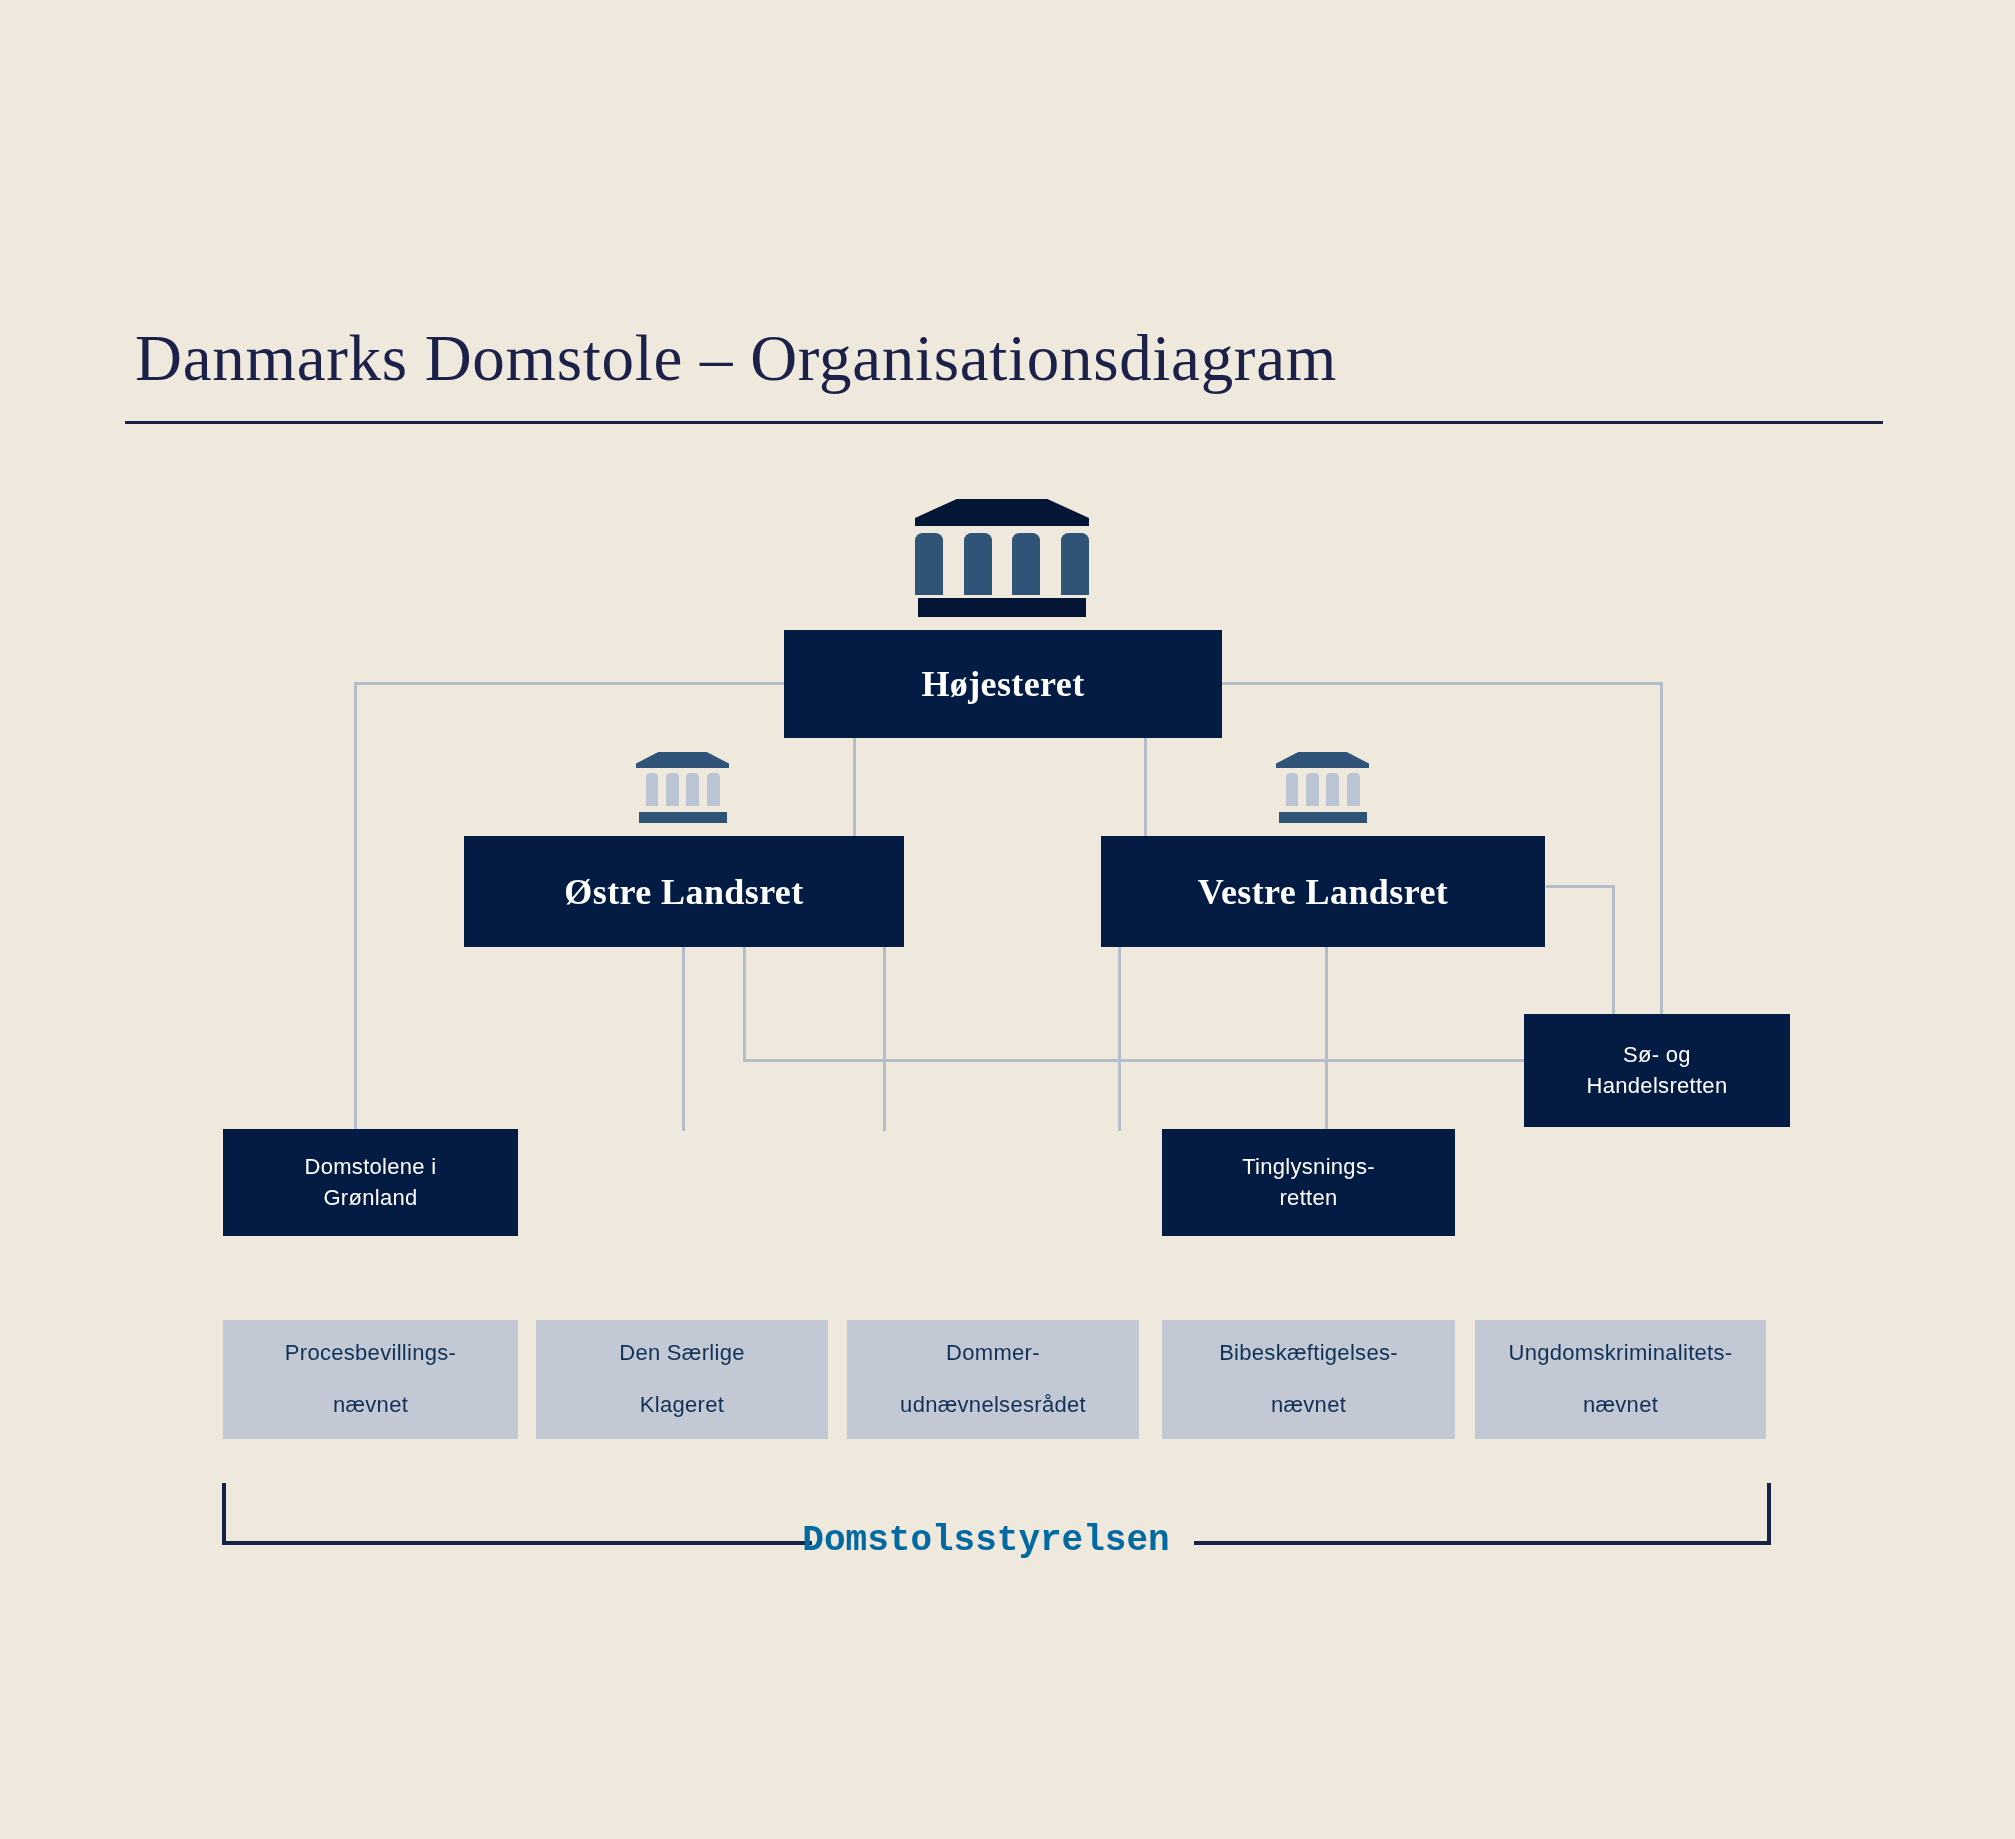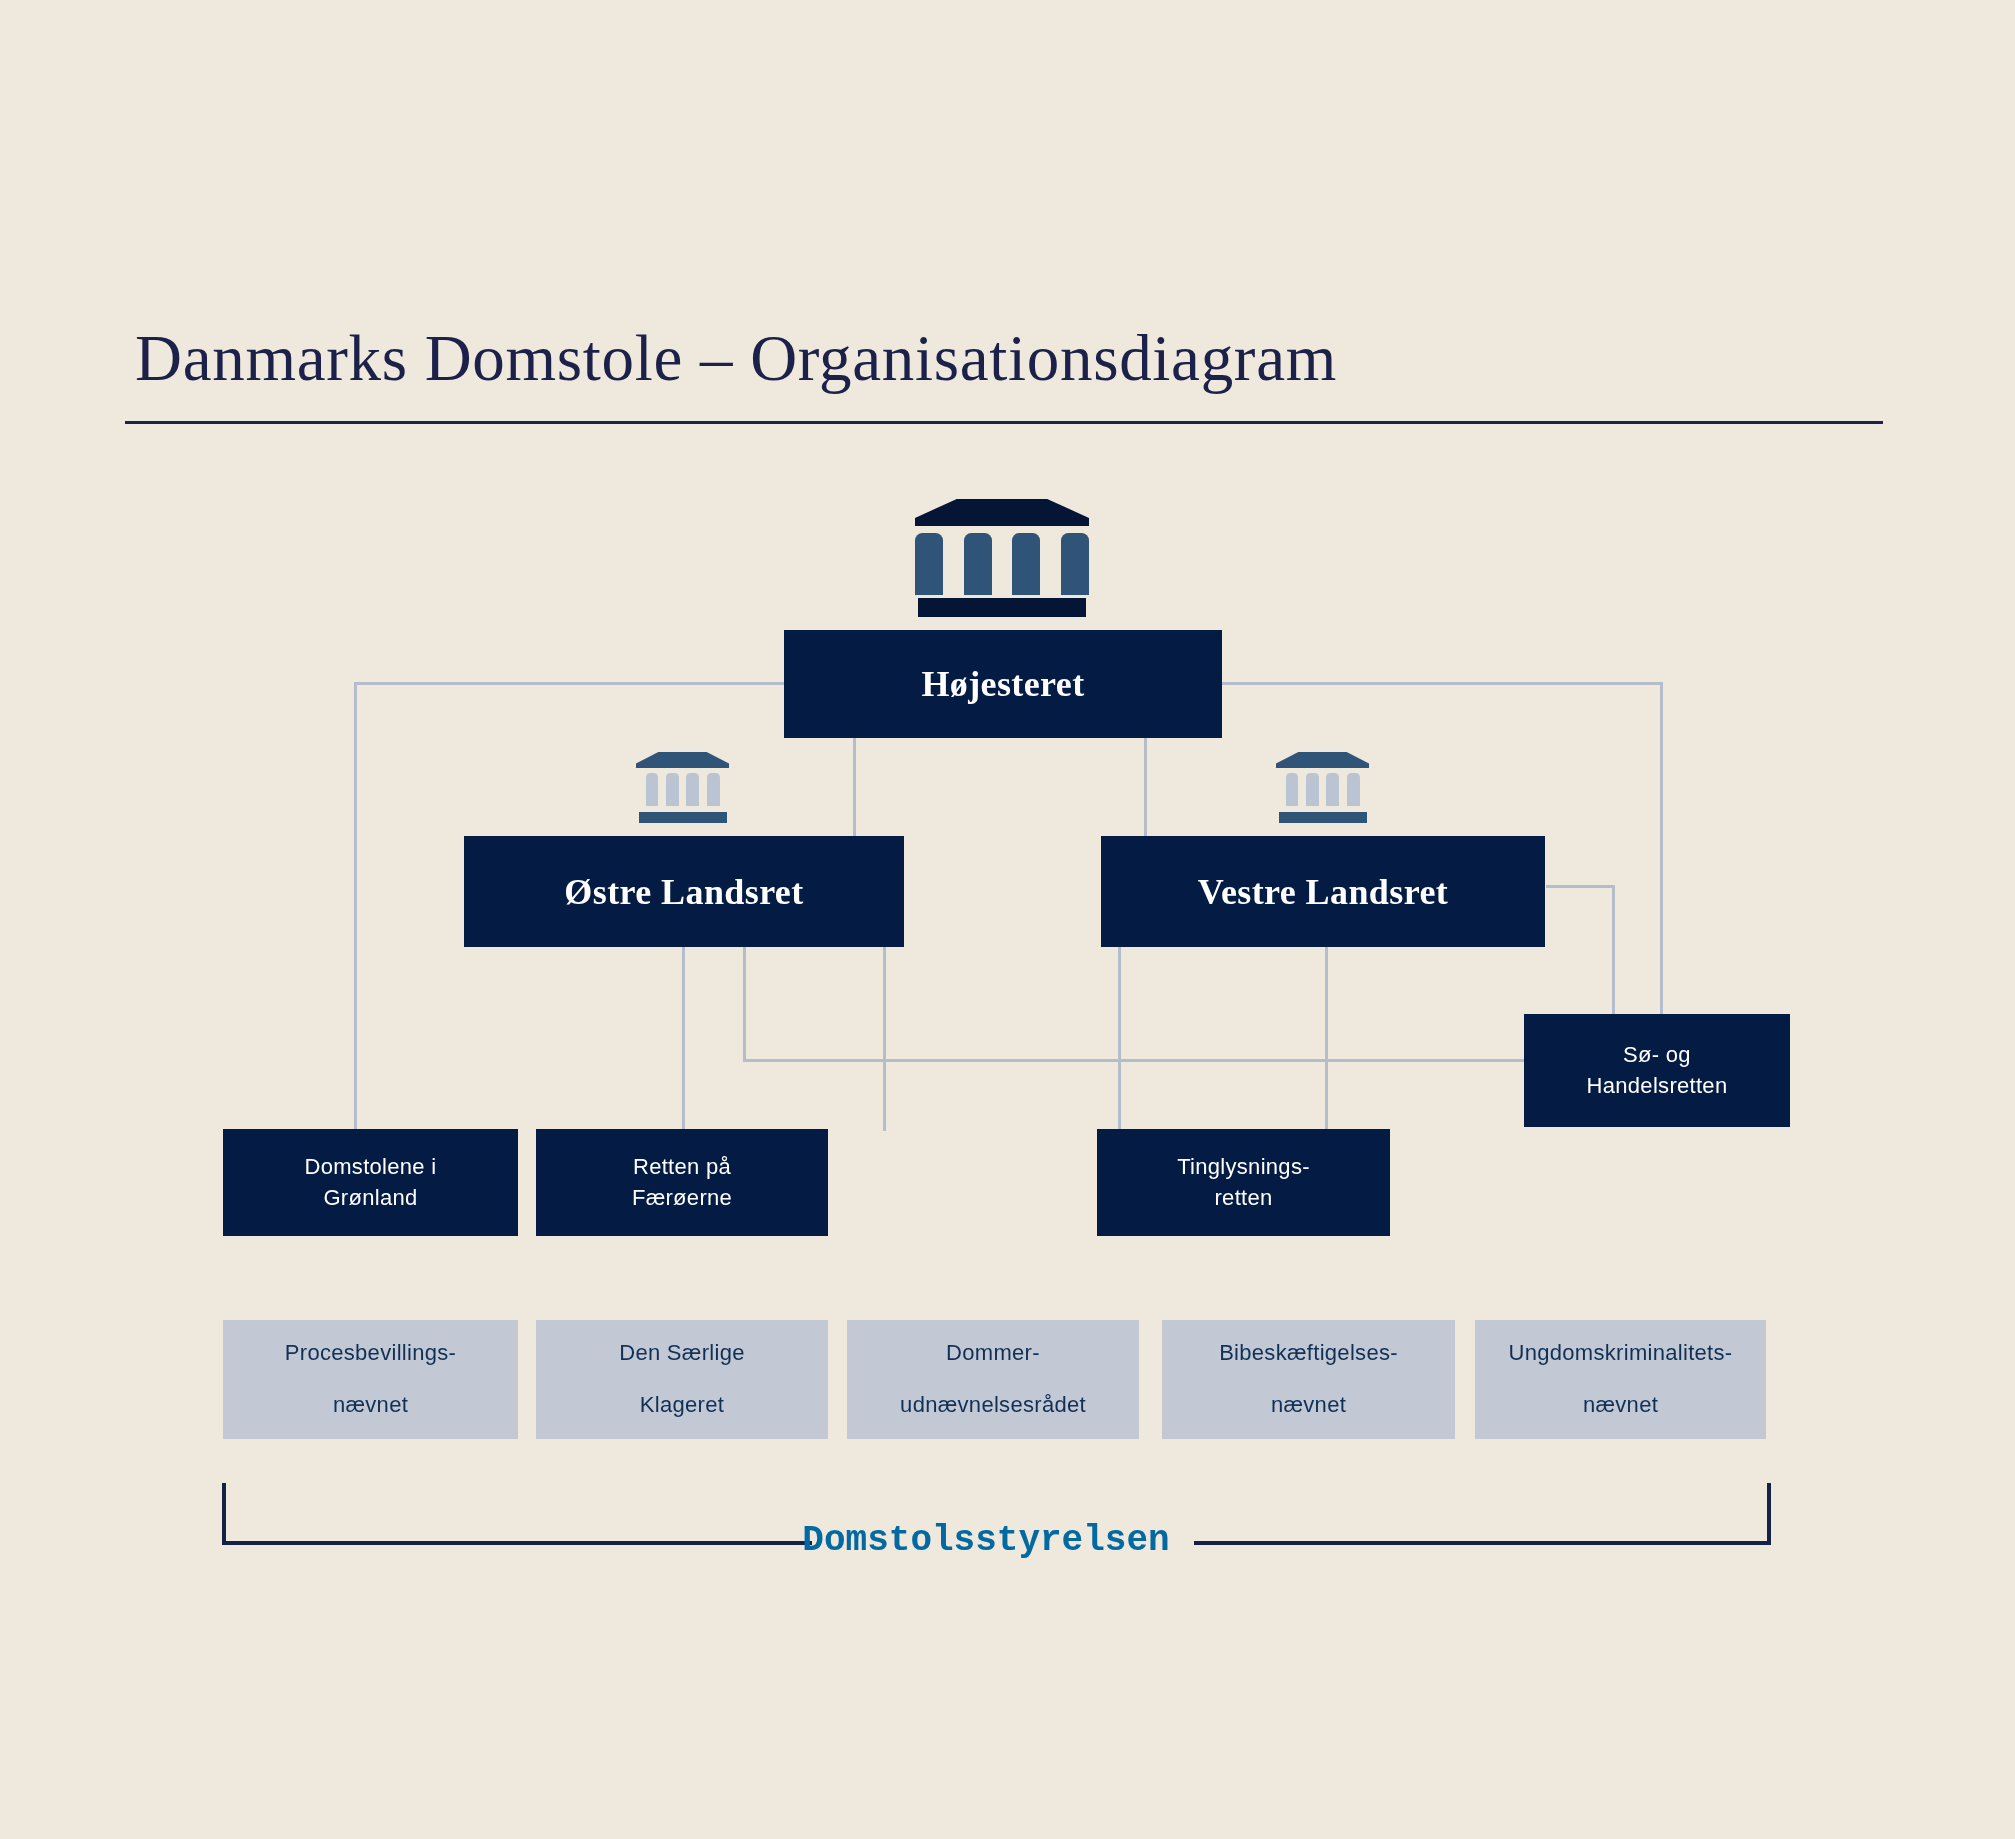--- a/index.html
+++ b/index.html
@@ -114,25 +114,21 @@
   </div>
   <div class="box navy sans" style="left:1524px;top:1014px;width:266px;height:113px">
     <span class="line">Sø- og</span>
     <span class="line">Handelsretten</span>
   </div>
 
   <div class="box navy sans" style="left:223px;top:1129px;width:295px;height:107px">
     <span class="line">Domstolene i</span>
     <span class="line">Grønland</span>
   </div>
-  <div class="box navy sans" style="left:536px;top:1129px;width:292px;height:107px">
-    <span class="line">Retten på</span>
-    <span class="line">Færøerne</span>
-  </div>
-  <div class="box navy sans" style="left:1097px;top:1129px;width:293px;height:107px">
+  <div class="box navy sans" style="left:1162px;top:1129px;width:293px;height:107px">
     <span class="line">Tinglysnings-</span>
     <span class="line">retten</span>
   </div>
 
   <div class="box gray sans" style="left:223px;top:1320px;width:295px;height:119px">
     <span class="line">Procesbevillings-</span>
     <span class="line">nævnet</span>
   </div>
   <div class="box gray sans" style="left:536px;top:1320px;width:292px;height:119px">
     <span class="line">Den Særlige</span>

